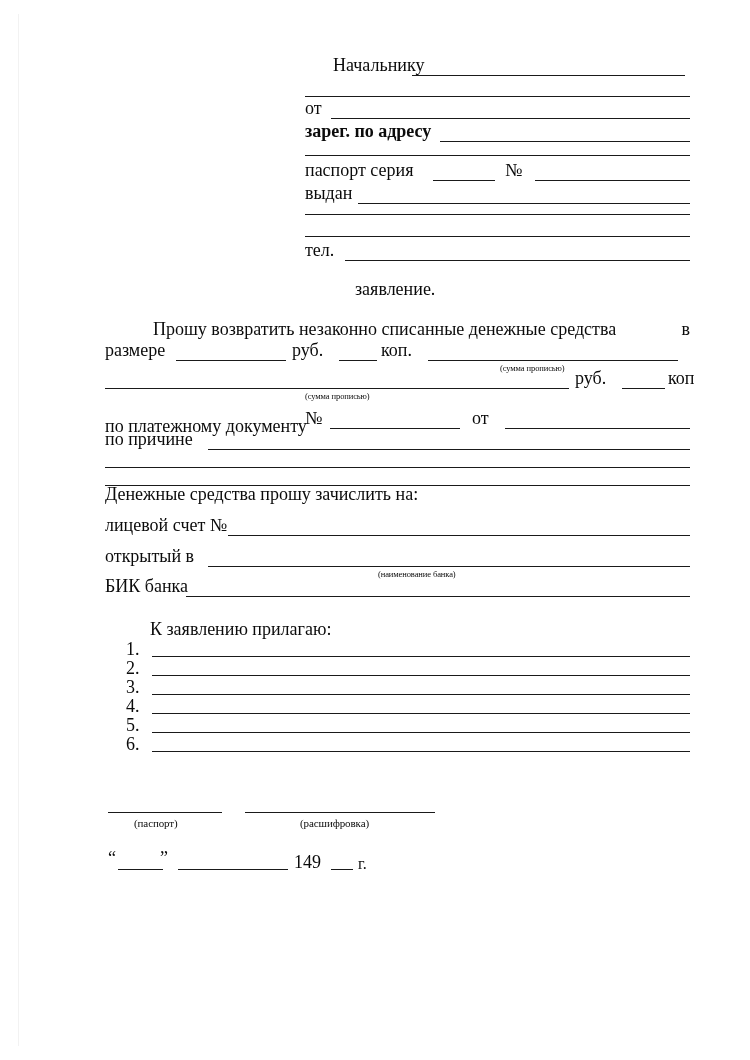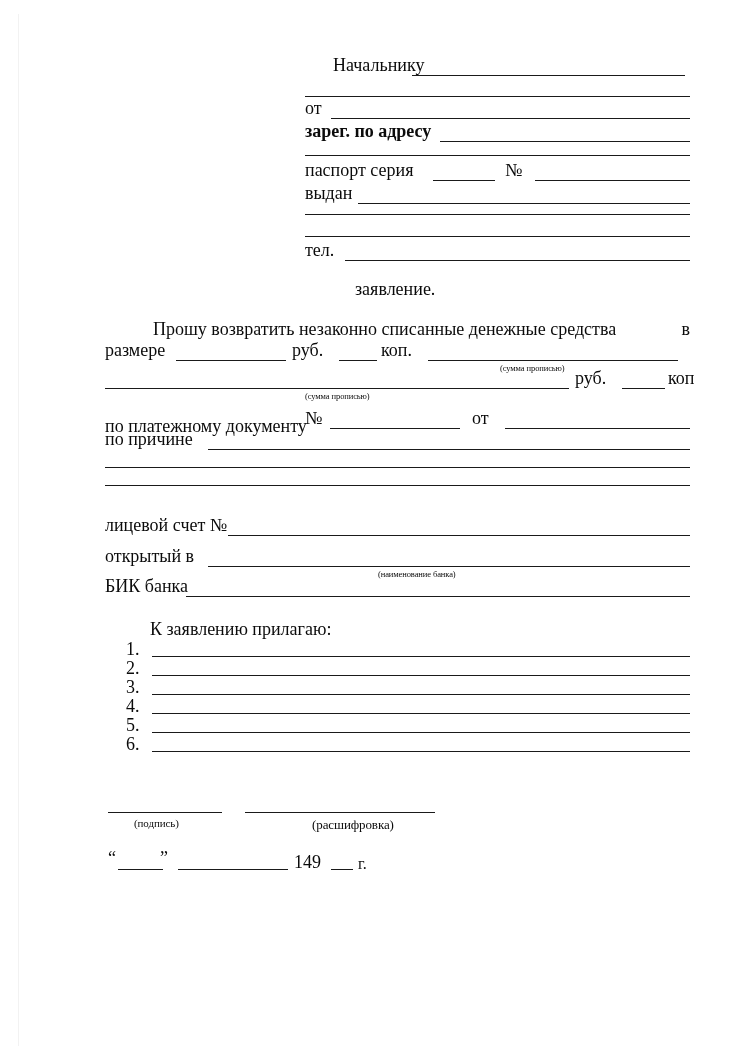--- a/index.html
+++ b/index.html
@@ -146,20 +146,21 @@
   <div class="rule" style="left:330px; top:428px; width:130px;"></div>
 
   <span class="t f18" style="left:472px; top:409px;">от</span>
   <div class="rule" style="left:505px; top:428px; width:185px;"></div>
 
   <span class="t f18" style="left:105px; top:430px;">по причине</span>
   <div class="rule" style="left:208px; top:449px; width:482px;"></div>
   <div class="rule" style="left:105px; top:467px; width:585px;"></div>
   <div class="rule" style="left:105px; top:485px; width:585px;"></div>
 
+  <span class="t f18" style="left:105px; top:485px;">Денежные средства прошу зачислить на:</span>
 
   <span class="t f18" style="left:105px; top:516px;">лицевой счет №</span>
   <div class="rule" style="left:228px; top:535px; width:462px;"></div>
 
   <span class="t f18" style="left:105px; top:547px;">открытый в</span>
   <div class="rule" style="left:208px; top:566px; width:482px;"></div>
   <span class="cap" style="left:378px; top:570px;">(наименование банка)</span>
 
   <span class="t f18" style="left:105px; top:577px;">БИК банка</span>
   <div class="rule" style="left:186px; top:596px; width:504px;"></div>
@@ -188,24 +189,24 @@
   </div>
 
   <div class="rule" style="left:152px; top:656px; width:538px;"></div>
   <div class="rule" style="left:152px; top:675px; width:538px;"></div>
   <div class="rule" style="left:152px; top:694px; width:538px;"></div>
   <div class="rule" style="left:152px; top:713px; width:538px;"></div>
   <div class="rule" style="left:152px; top:732px; width:538px;"></div>
   <div class="rule" style="left:152px; top:751px; width:538px;"></div>
 
   <div class="rule" style="left:108px; top:812px; width:114px;"></div>
-  <span class="cap" style="left:134px; top:818px; font-size:11px;">(подпись)</span>
+  <span class="cap" style="left:134px; top:818px; font-size:11px;">(паспорт)</span>
 
   <div class="rule" style="left:245px; top:812px; width:190px;"></div>
-  <span class="cap" style="left:312px; top:818px; font-size:13px;">(расшифровка)</span>
+  <span class="cap" style="left:300px; top:818px; font-size:11px;">(расшифровка)</span>
 
   <span class="t f18" style="left:108px; top:849px;">“</span>
   <div class="rule" style="left:118px; top:869px; width:45px;"></div>
   <span class="t f18" style="left:160px; top:849px;">”</span>
 
   <div class="rule" style="left:178px; top:869px; width:80px;"></div>
   <div class="rule" style="left:258px; top:869px; width:30px;"></div>
 
   <span class="t f18" style="left:294px; top:853px;">149</span>
   <div class="rule" style="left:331px; top:869px; width:22px;"></div>

